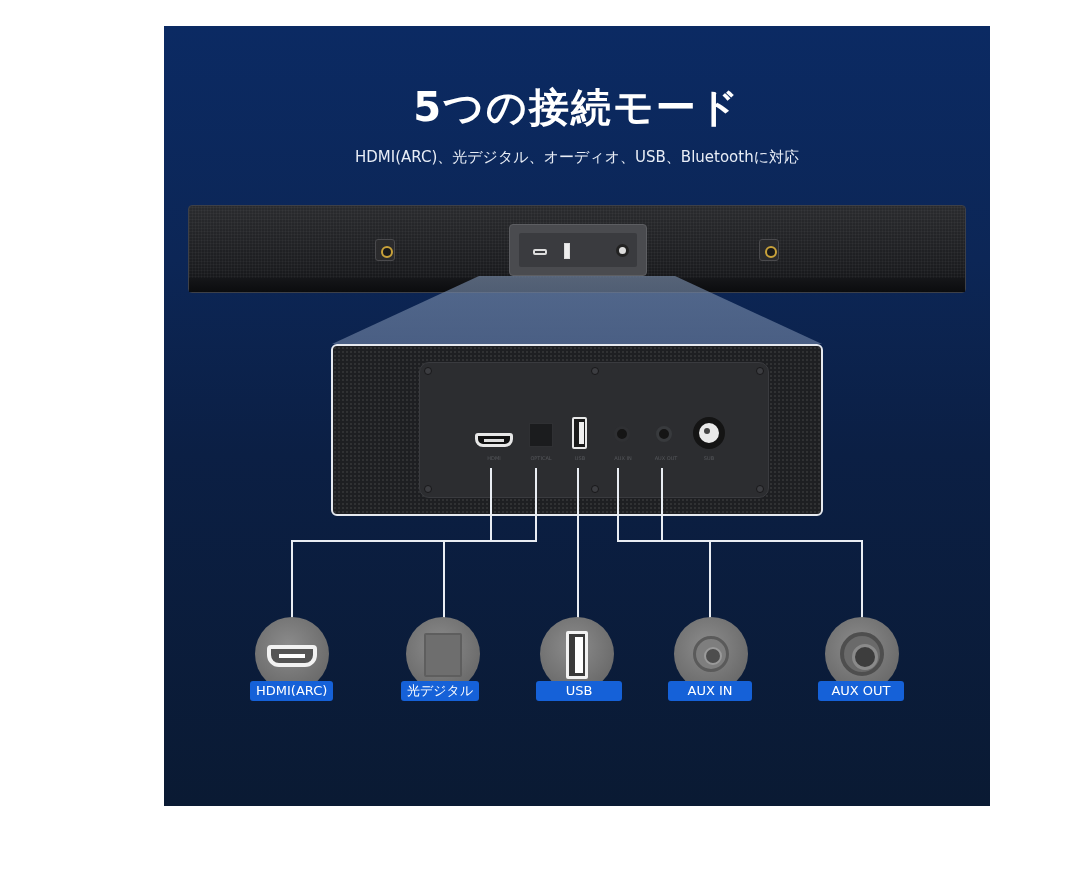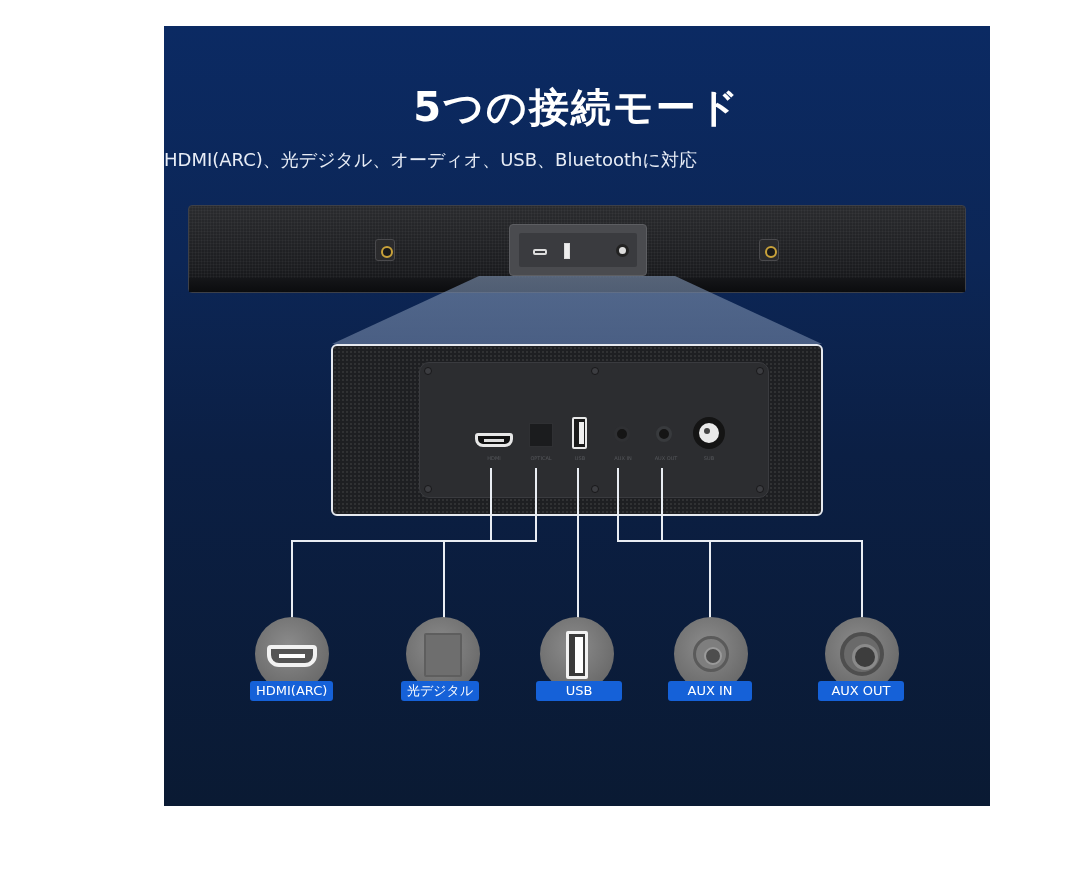--- a/index.html
+++ b/index.html
@@ -9,22 +9,22 @@
     .panel {
       position: absolute; left: 164px; top: 26px; width: 826px; height: 780px;
       background: linear-gradient(180deg, #0b2a63 0%, #0c2656 30%, #0b1f44 55%, #0a1a33 100%);
       overflow: hidden;
     }
     .title {
       position: absolute; left: 0; right: 0; top: 54px; text-align: center;
       color: #ffffff; font-size: 40px; font-weight: bold; letter-spacing: 2px;
     }
     .subtitle {
-      position: absolute; left: 0; right: 0; top: 122px; 
-      color: #e8edf6; font-size: 18px;
+      position: absolute; left: 0; right: 0; top: 122px; text-align: center;
+      color: #e8edf6; font-size: 15px;
     }
 
     
     .soundbar {
       position: absolute; left: 24px; top: 179px; width: 778px; height: 88px;
       border-radius: 4px;
       background:
         repeating-linear-gradient(0deg, rgba(255,255,255,0.03) 0 1px, transparent 1px 3px),
         repeating-linear-gradient(90deg, rgba(255,255,255,0.03) 0 1px, transparent 1px 3px),
         linear-gradient(180deg, #2a2b2e 0%, #1c1d20 70%, #101114 100%);

